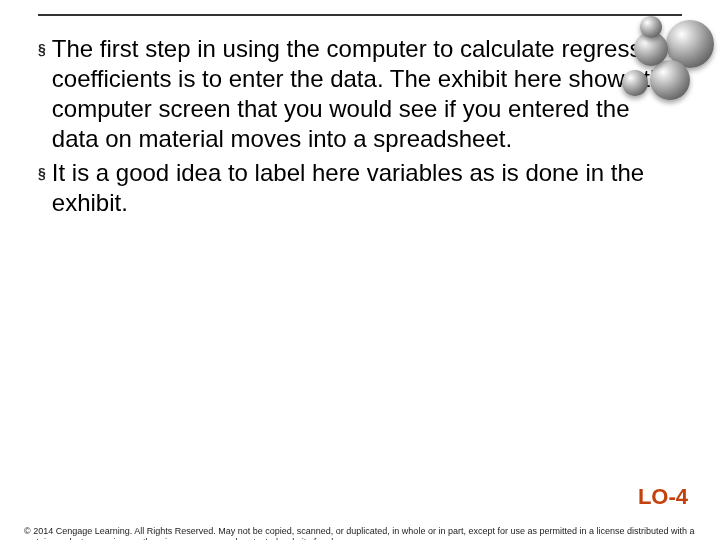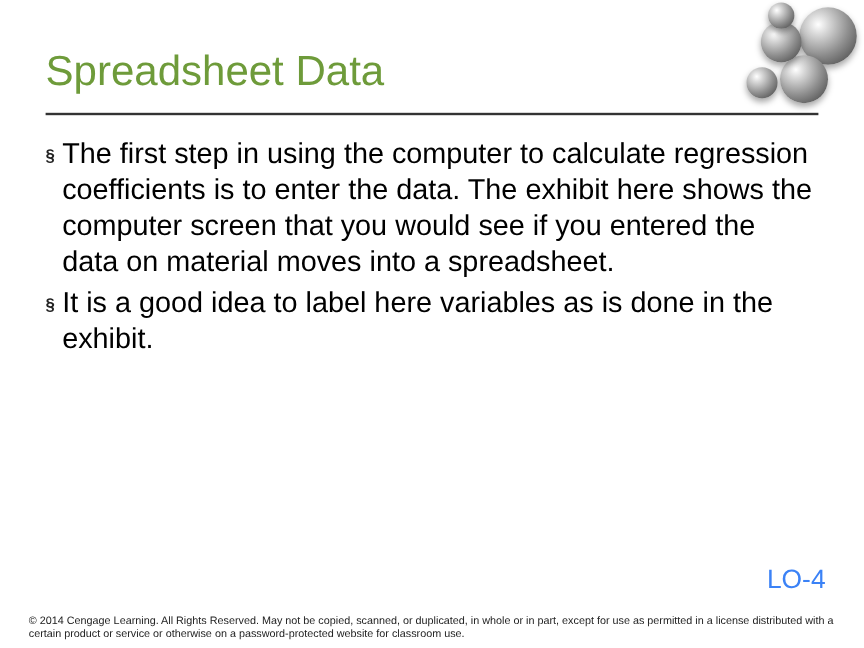--- a/index.html
+++ b/index.html
@@ -5,41 +5,38 @@
   * { margin: 0; padding: 0; box-sizing: border-box; }
   html, body { width: 720px; height: 540px; font-family: Arial, Helvetica, sans-serif; background: #fff; overflow: hidden; }
   .slide { position: relative; width: 720px; height: 540px; }
   .title-area { padding: 40px 38px 0 38px; }
   .title { font-size: 35px; color: #6e9b3a; font-weight: 400; letter-spacing: 0; }
   .rule { border: none; border-top: 2px solid #333; margin: 14px 38px 18px 38px; }
   .body { padding: 0 38px; }
   .bullet-row { display: flex; align-items: flex-start; margin-bottom: 4px; }
   .bullet-mark { font-size: 14px; line-height: 30px; color: #222; margin-right: 6px; font-weight: bold; }
   .bullet-text { font-size: 24px; line-height: 30px; color: #000; }
-  .lo { position: absolute; right: 32px; bottom: 44px; color: #3b82f6; font-size: 22px; font-weight: 400; letter-spacing: 0; }
+  .lo { position: absolute; right: 32px; bottom: 44px; color: #c2410c; font-size: 22px; font-weight: 700; letter-spacing: 0; }
   .footer { position: absolute; left: 24px; right: 8px; bottom: 6px; font-size: 9px; line-height: 11px; color: #222; }
   .decor { position: absolute; top: 0; right: 0; width: 110px; height: 100px; }
   .sphere { position: absolute; border-radius: 50%; background: radial-gradient(circle at 33% 30%, #ffffff 0%, #d9d9d9 18%, #8e8e8e 55%, #3a3a3a 100%); box-shadow: 0 3px 5px rgba(0,0,0,0.35); }
 </style>
 </head>
 <body>
 
 <div class="slide">
 
   <div class="decor">
     <div class="sphere" style="width:48px;height:48px;top:6px;right:6px;"></div>
     <div class="sphere" style="width:40px;height:40px;top:46px;right:30px;"></div>
     <div class="sphere" style="width:34px;height:34px;top:18px;right:52px;"></div>
     <div class="sphere" style="width:26px;height:26px;top:56px;right:72px;"></div>
     <div class="sphere" style="width:22px;height:22px;top:2px;right:58px;"></div>
   </div>
 
-  <div class="title-area">
-    <h1 class="title">Spreadsheet Data</h1>
-  </div>
 
   <hr class="rule">
 
   <div class="body">
     <div class="bullet-row">
       <div class="bullet-mark">§</div>
       <div class="bullet-text">The first step in using the computer to calculate regression coefficients is to enter the data. The exhibit here shows the computer screen that you would see if you entered the data on material moves into a spreadsheet.</div>
     </div>
     <div class="bullet-row">
       <div class="bullet-mark">§</div>

